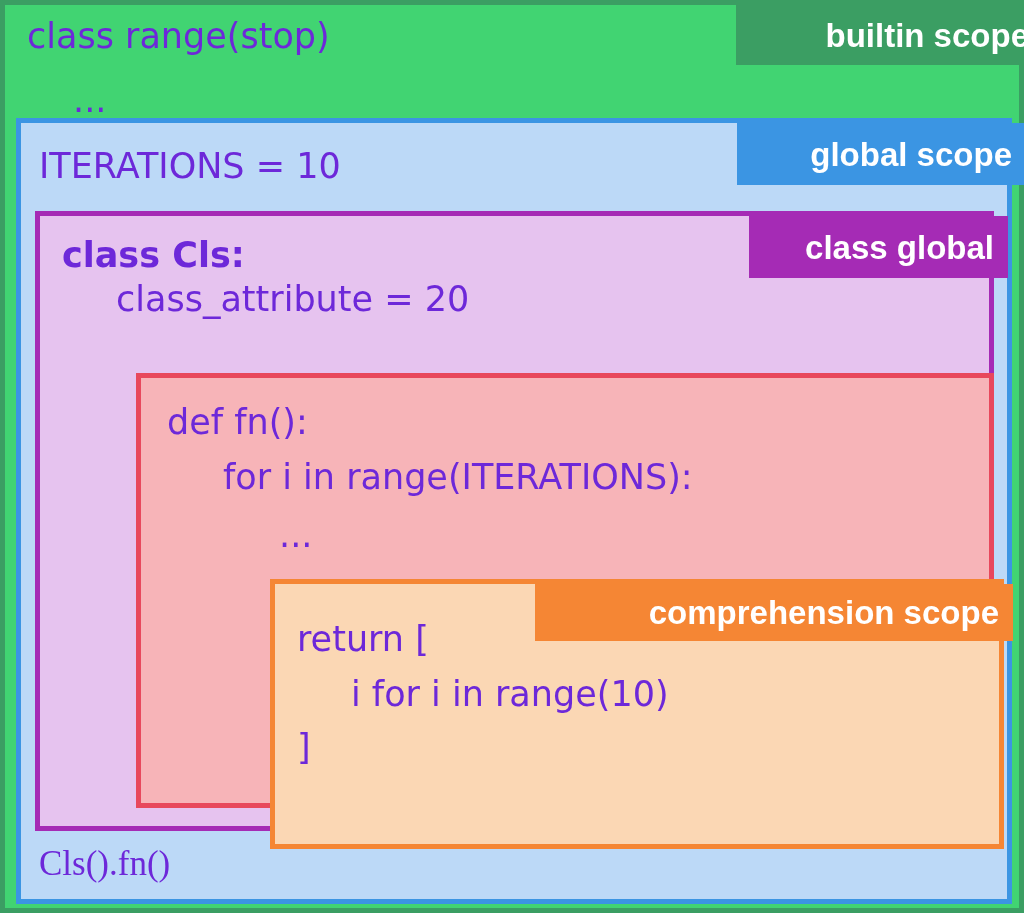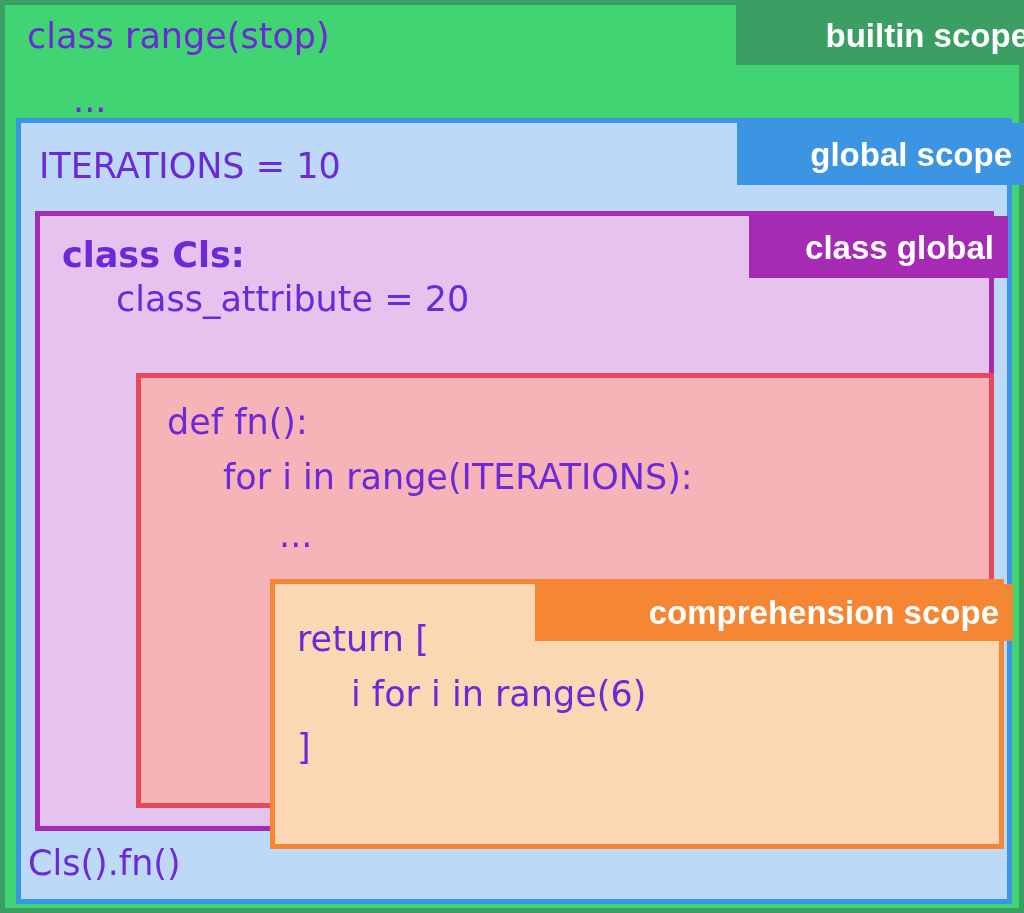--- a/index.html
+++ b/index.html
@@ -143,29 +143,29 @@
           <div class="code" style="left:26px; top:27px;">def fn():</div>
 
           <div class="code" style="left:138px; top:140px;">...</div>
 
           <div class="scope" id="comprehension-scope">
 
             <div class="scope-label" id="comprehension-scope-label">comprehension scope</div>
 
             <div class="code" style="left:22px; top:38px;">return [</div>
 
-            <div class="code" style="left:76px; top:93px;">i for i in range(6)</div>
+            <div class="code" style="left:76px; top:93px;">i for i in range(10)</div>
 
             <div class="code" style="left:22px; top:146px;">]</div>
 
           </div>
 
         </div>
 
       </div>
 
-      <div class="code" style="left:7px; top:723px;">Cls().fn()</div>
+      <div class="code" style="left:18px; top:723px;font-family:Liberation Serif, serif;">Cls().fn()</div>
 
     </div>
 
   </div>
 
 </div>
 
 </body></html>

